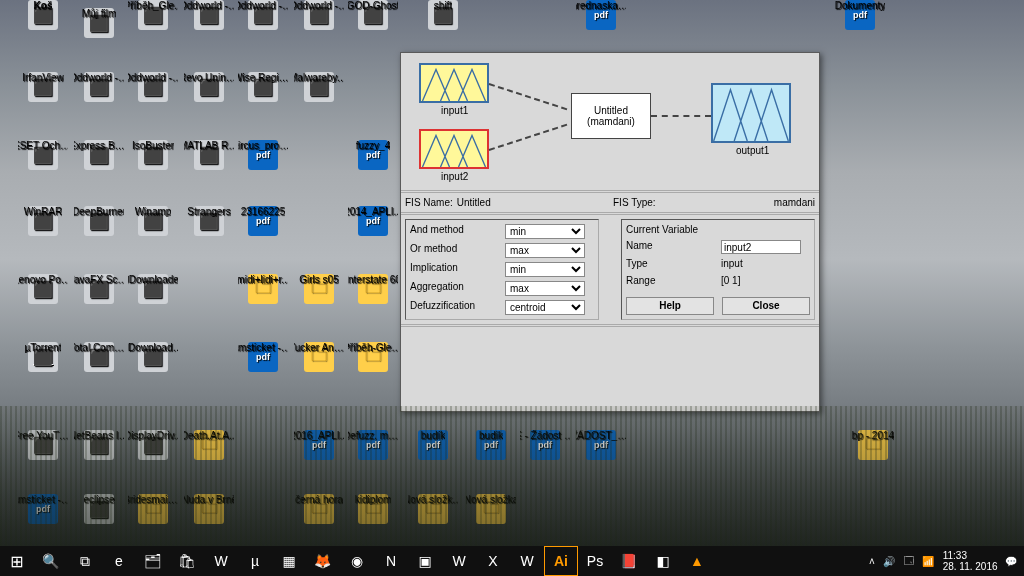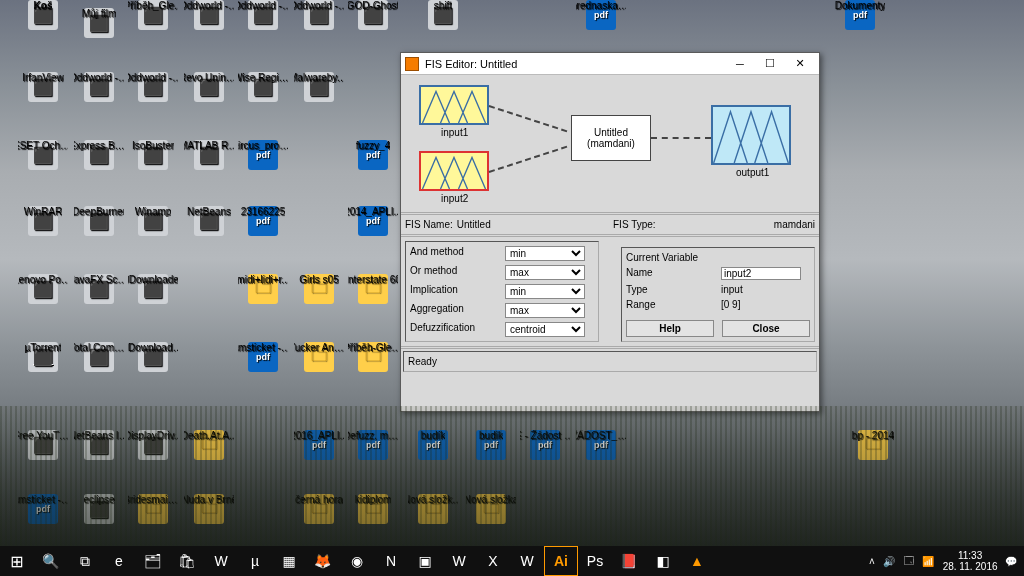--- a/index.html
+++ b/index.html
@@ -59,36 +59,36 @@
   .mf.sel{border:2px solid #d33;}
   .out{border:2px solid #3a6ea5;background:#bfe8f7;}
   
   .mf svg, .out svg{width:100%;height:100%;}
   .lbl{position:absolute;font-size:10px;color:#000;}
 
   .info{display:flex;gap:6px;padding:4px;border-bottom:3px double #aaa;font-size:10px;}
   .info div{flex:1;display:flex;gap:4px;}
   .info b{font-weight:normal;}
 
-  .panels{display:flex;gap:22px;padding:4px;border-bottom:3px double #aaa;align-items:flex-end;}
+  .panels{display:flex;gap:22px;padding:4px;border-bottom:3px double #aaa;}
   .panel{border:1px inset #aaa;padding:4px;font-size:10px;display:grid;grid-template-columns:1fr 1fr;row-gap:4px;column-gap:6px;flex:1;}
   select{width:80px;font-size:10px;background:#fff;border:1px solid #888;}
   input[type=text]{width:80px;font-size:10px;background:#fff;border:1px solid #888;padding:0 2px;}
   .panel .pheader{grid-column:1/-1;}
   .btnrow{grid-column:1/-1;display:flex;gap:8px;justify-content:space-between;margin-top:6px;font-weight:bold;}
   .pbtn{flex:1;border:1px solid #888;background:#e3e3e3;font-size:10px;padding:2px 0;text-align:center;cursor:default;}
   .status{padding:4px;font-size:10px;border:1px inset #aaa;margin:2px;}
 
   
   .taskbar{position:absolute;left:0;right:0;bottom:0;height:30px;background:#101010;display:flex;align-items:center;color:#fff;font-size:11px;}
   .taskbar .tb-ico{width:34px;height:30px;display:flex;align-items:center;justify-content:center;font-size:14px;}
   .taskbar .tb-ico.start{font-size:16px;}
   .taskbar .spacer{flex:1;}
   .tray{display:flex;align-items:center;gap:8px;padding-right:6px;font-size:10px;}
-  .clock{text-align:center;line-height:11px;font-size:10px;}
+  .clock{text-align:left;line-height:11px;font-size:10px;}
 
   
   .dash{position:absolute;border-top:2px dashed #444;}
 </style>
 </head>
 <body>
 
 <div id="desktop">
     <div class="desktop-icon" style="left: 18px; top: 0px; font-weight: bold;">
       <div class="dicon exe"></div>
@@ -185,21 +185,21 @@
     <div class="desktop-icon" style="left: 74px; top: 206px;">
       <div class="dicon exe"></div>
       <span class="lbl">DeepBurner</span>
     </div>
     <div class="desktop-icon" style="left: 128px; top: 206px;">
       <div class="dicon exe"></div>
       <span class="lbl">Winamp</span>
     </div>
     <div class="desktop-icon" style="left: 184px; top: 206px;">
       <div class="dicon exe"></div>
-      <span class="lbl">NetBeans</span>
+      <span class="lbl">Strangers</span>
     </div>
     <div class="desktop-icon" style="left: 238px; top: 206px;">
       <div class="dicon pdf"></div>
       <span class="lbl">23166225</span>
     </div>
     <div class="desktop-icon" style="left: 348px; top: 206px;">
       <div class="dicon pdf"></div>
       <span class="lbl">2014_APLI...</span>
     </div>
     <div class="desktop-icon" style="left: 18px; top: 274px;">
@@ -322,27 +322,20 @@
       <div class="dicon folder"></div>
       <span class="lbl">Nová složka (2)</span>
     </div>
     <div class="desktop-icon" style="left: 466px; top: 494px;">
       <div class="dicon folder"></div>
       <span class="lbl">Nová složka</span>
     </div>
   </div>
 
 <div class="window">
-  <div class="titlebar">
-    <div class="ticon"></div>
-    <div class="title">FIS Editor: Untitled</div>
-    <div class="wbtn">─</div>
-    <div class="wbtn">☐</div>
-    <div class="wbtn close">✕</div>
-  </div>
 
   <div class="diagram">
 
     <div class="box mf" style="left:18px;top:10px;width:70px;height:40px">
       <svg viewBox="0 0 70 40">
           <path d="M0,40 L15,5 L30,40 M20,40 L35,5 L50,40 M40,40 L55,5 L70,40" fill="none" stroke="#3a6ea5" stroke-width="1.5"></path>
         </svg>
     </div>
     <div class="lbl" style="left:40px;top:52px">input1</div>
 
@@ -395,29 +388,28 @@
       <select><option>centroid</option></select>
     </div>
 
     <div class="panel">
       <span class="pheader">Current Variable</span>
       <span>Name</span>
       <input type="text" value="input2" style="">
       <span>Type</span>
       <span>input</span>
       <span>Range</span>
-      <span>[0 9]</span>
+      <span>[0 1]</span>
       <div class="btnrow">
         <div class="pbtn">Help</div>
         <div class="pbtn">Close</div>
       </div>
     </div>
   </div>
 
-  <div class="status">Ready</div>
 </div>
 
 <div class="taskbar">
   <div class="tb-ico start">⊞</div>
   <div class="tb-ico">🔍</div>
   <div class="tb-ico">⧉</div>
   <div class="tb-ico">e</div>
   <div class="tb-ico">🗂</div>
   <div class="tb-ico">🛍</div>
   <div class="tb-ico">W</div>

